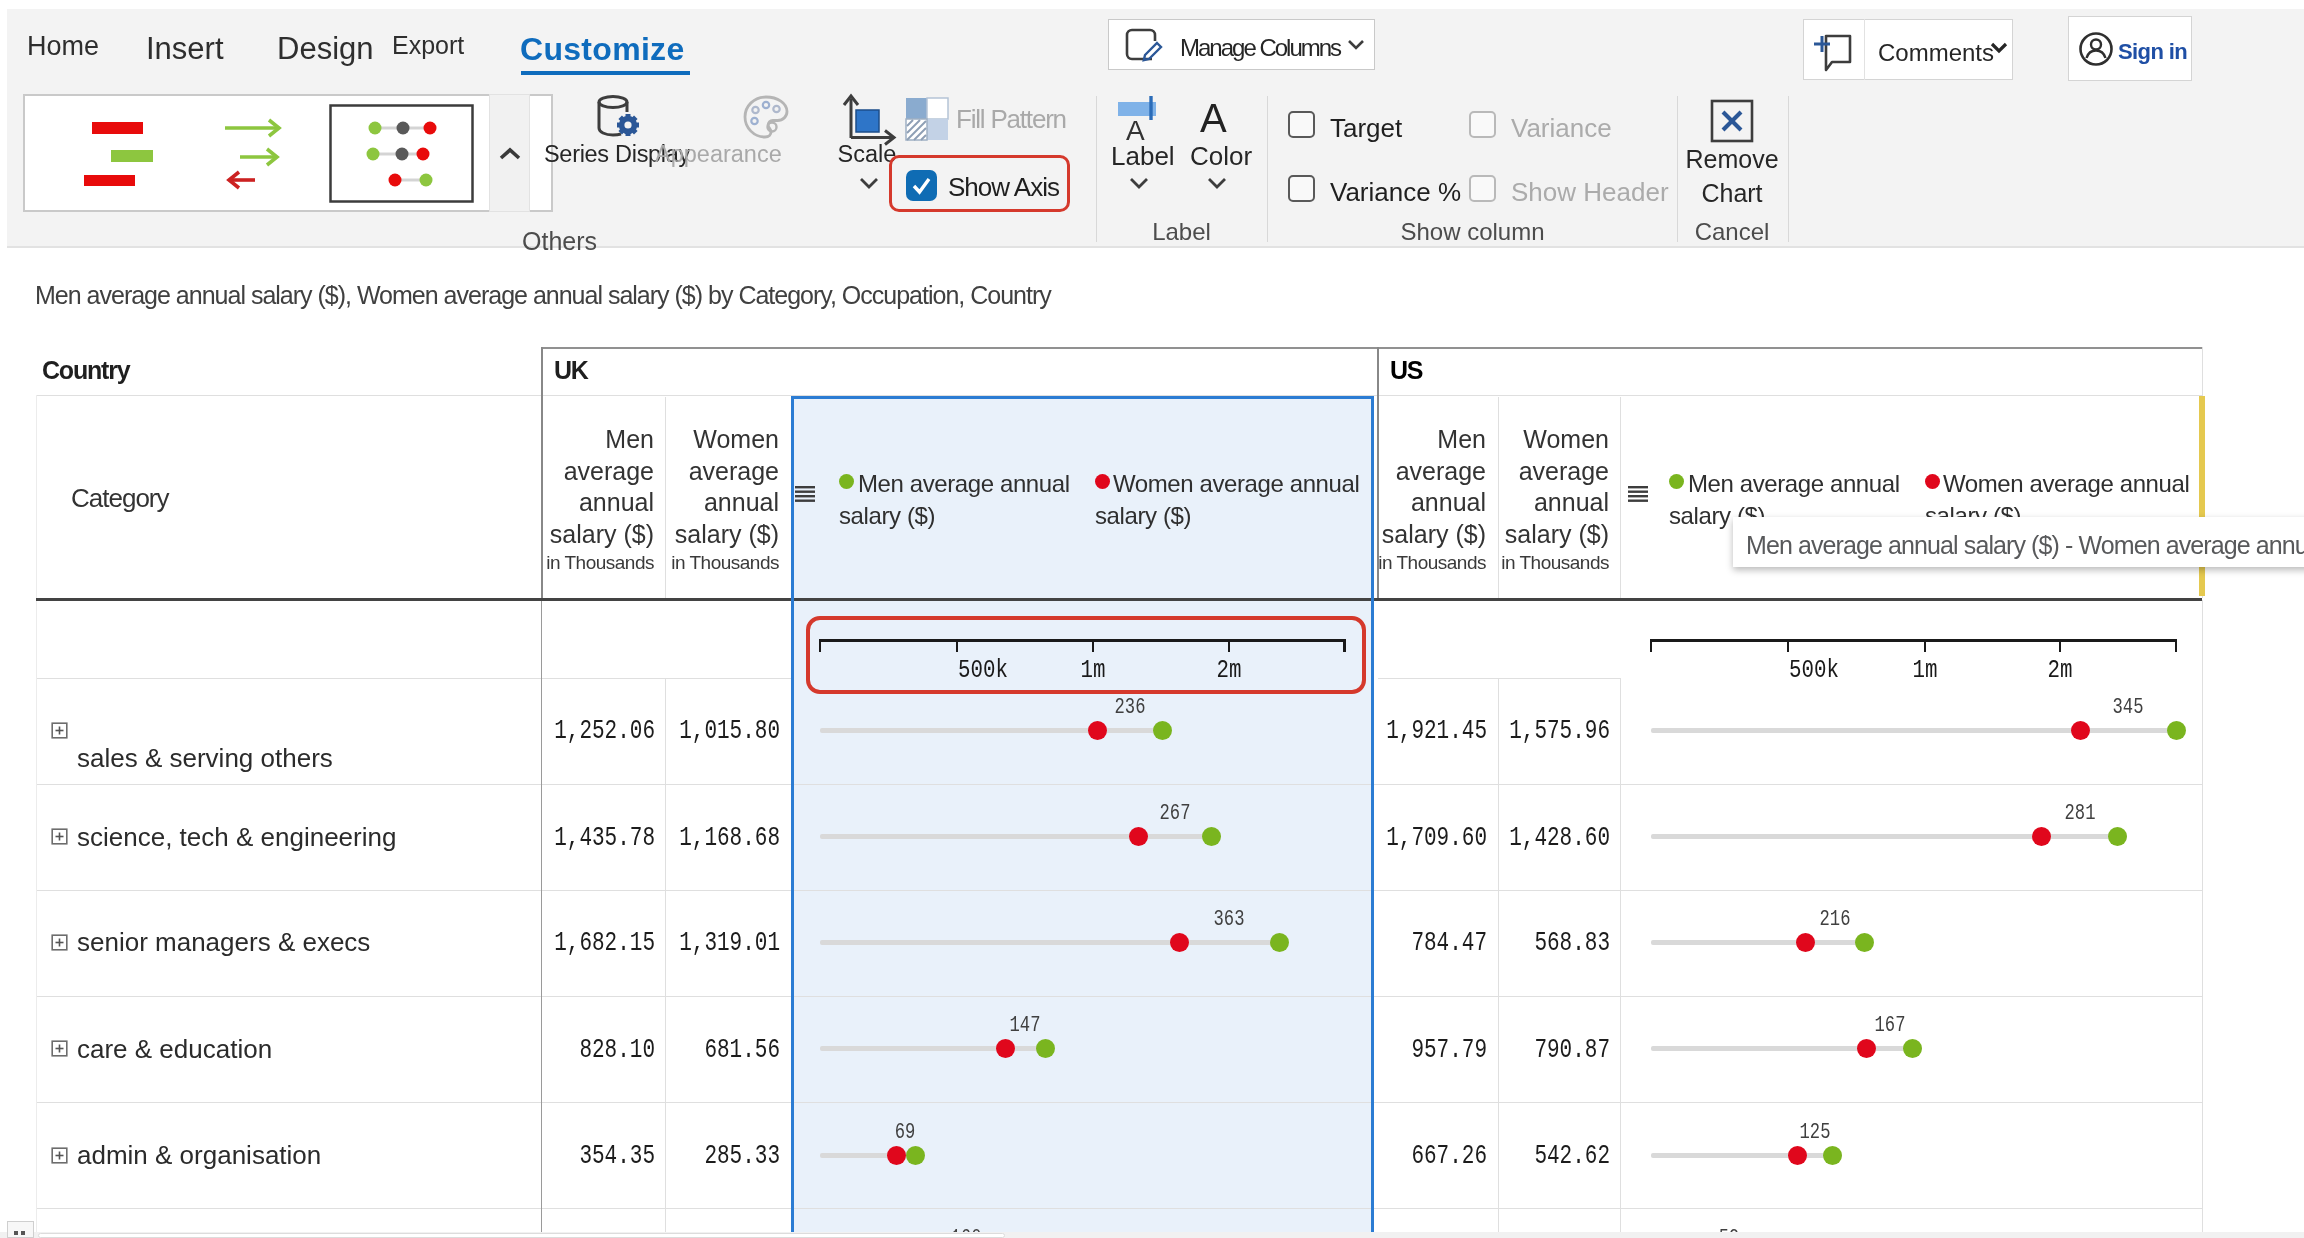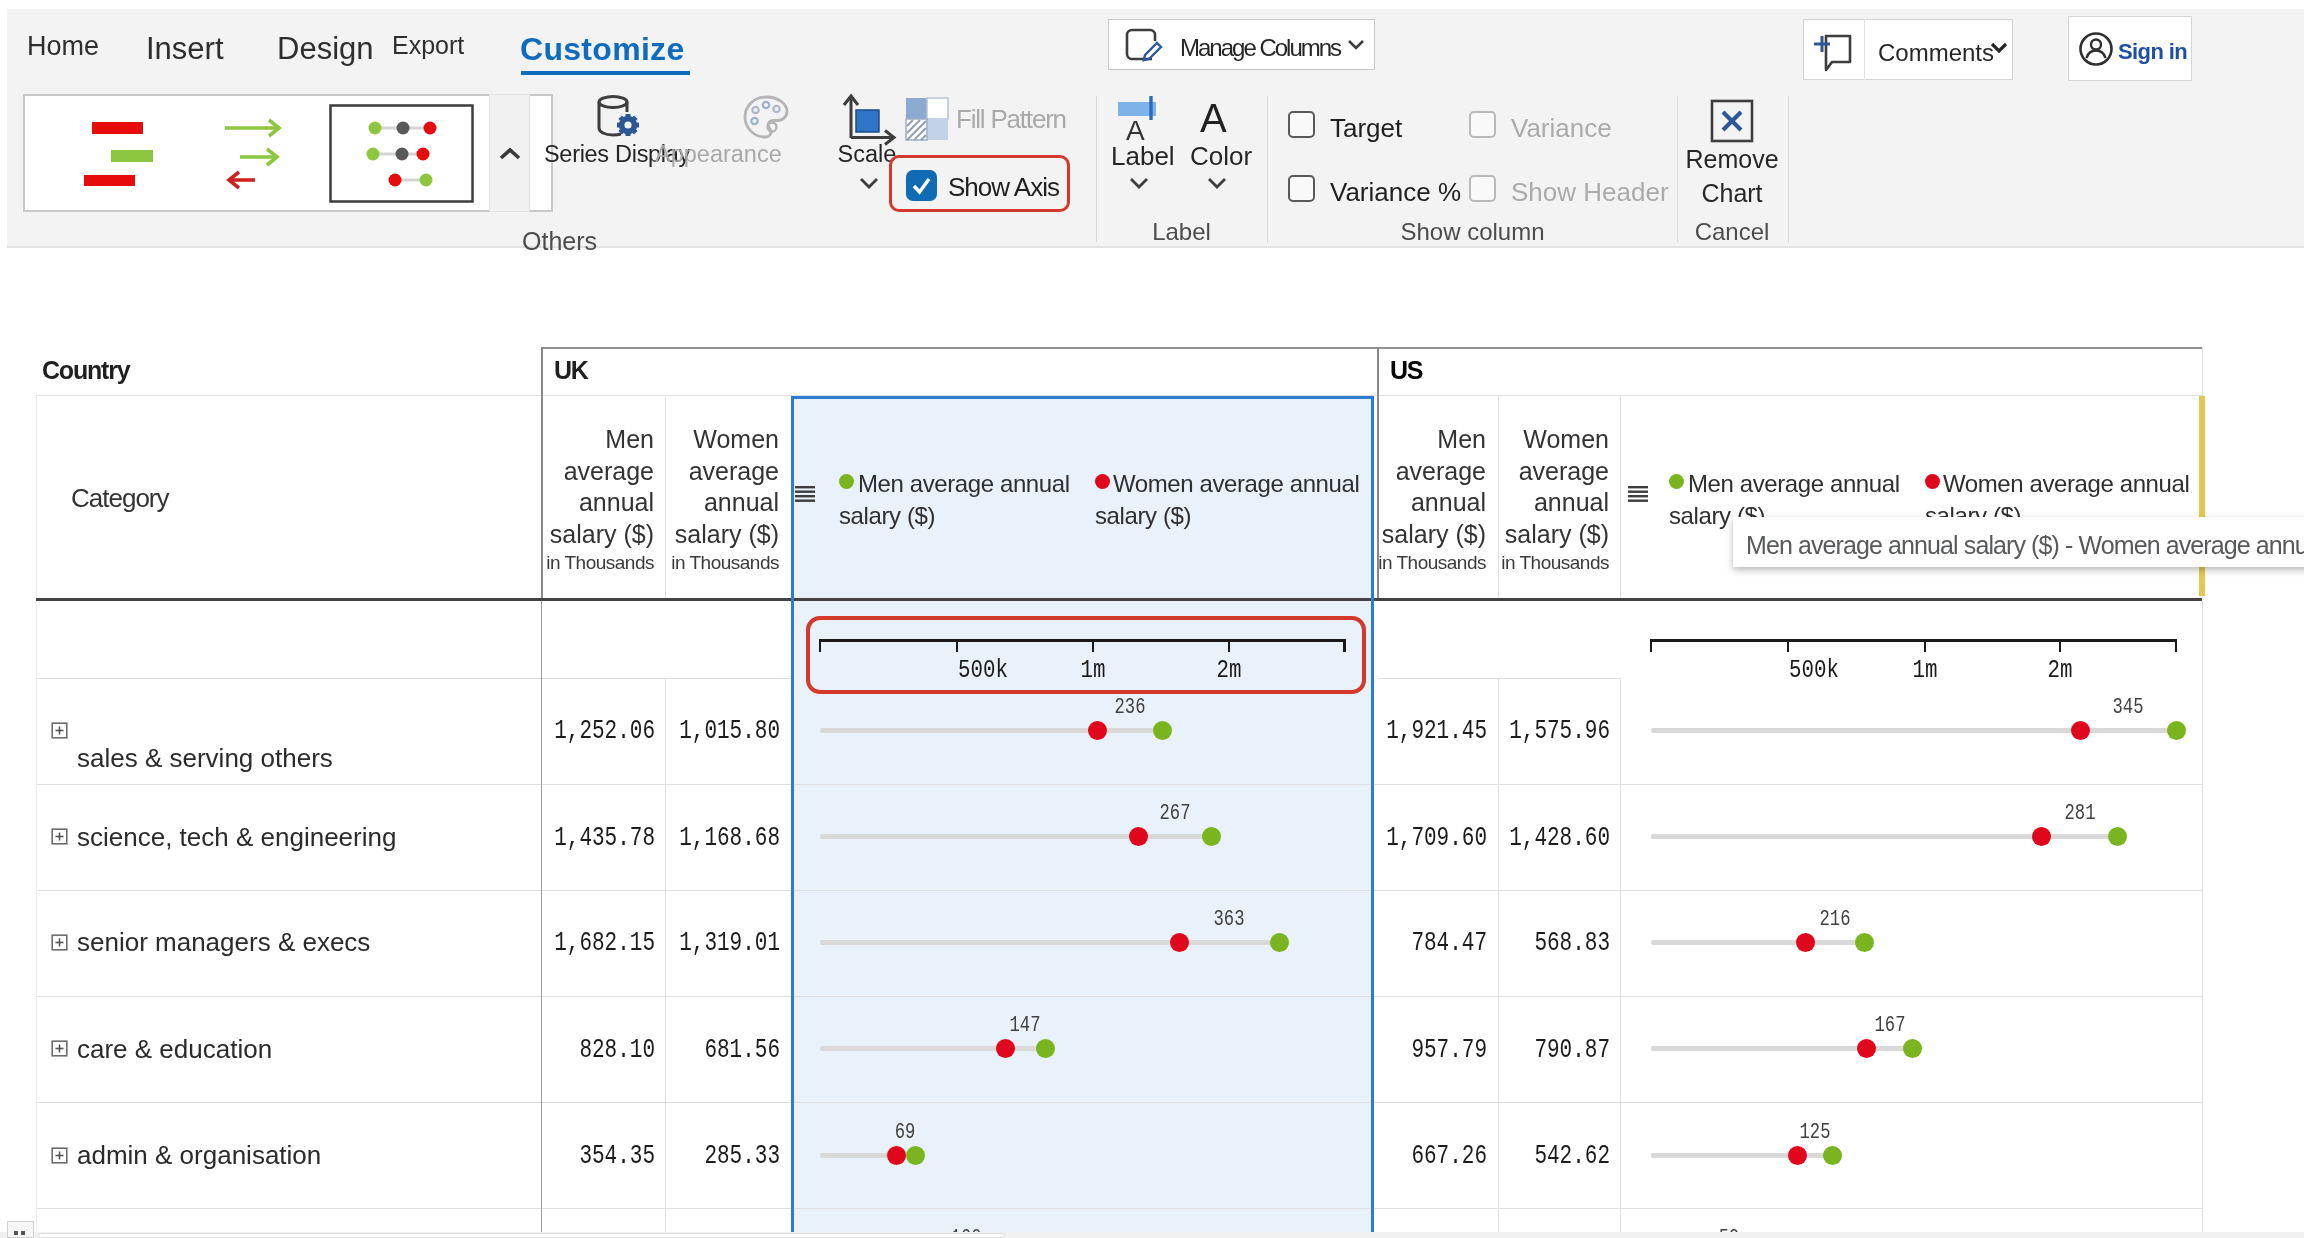--- a/index.html
+++ b/index.html
@@ -184,20 +184,21 @@
 <svg class="a" style="left:1990px;top:42px" width="20" height="13" viewBox="0 0 20 13">
       <polyline points="2,2 9,9 16,2" fill="none" stroke="#262626" stroke-width="3.2"></polyline>
     </svg>
 <div class="a" style="left:2068px;top:16px;width:124px;height:65px;background:#fff;border:1.5px solid #d4d4d4"></div>
 <svg class="a" style="left:2078px;top:31px" width="36" height="36" viewBox="0 0 36 36">
       <circle cx="18" cy="18" r="15.5" fill="none" stroke="#2f2f2f" stroke-width="2.6"></circle>
       <circle cx="18" cy="13.5" r="5" fill="none" stroke="#2f2f2f" stroke-width="2.4"></circle>
       <path d="M8.5 27 c1.5-5 5-7.5 9.5-7.5 s8 2.5 9.5 7.5" fill="none" stroke="#2f2f2f" stroke-width="2.4"></path>
     </svg>
 <div class="a" style="left:2118px;top:39px;font-size:22px;color:#1f4fa5;white-space:nowrap;font-weight:700;letter-spacing:-0.6px">Sign in</div>
+<div class="a" style="left:35px;top:281px;font-size:25px;color:#404040;white-space:nowrap;letter-spacing:-1px">Men average annual salary ($), Women average annual salary ($) by Category, Occupation, Country</div>
 <div class="a" style="left:792px;top:397px;width:580px;height:835px;background:#e9f1fa"></div>
 <div class="a hl" style="left:36px;top:395px;width:2166px;height:1px;"></div>
 <div class="a hl" style="left:36px;top:678px;width:755px;height:1px;"></div>
 <div class="a hl" style="left:1378px;top:678px;width:242px;height:1px;"></div>
 <div class="a hl" style="left:36px;top:784px;width:2166px;height:1px;"></div>
 <div class="a hl" style="left:36px;top:890px;width:2166px;height:1px;"></div>
 <div class="a hl" style="left:36px;top:996px;width:2166px;height:1px;"></div>
 <div class="a hl" style="left:36px;top:1102px;width:2166px;height:1px;"></div>
 <div class="a hl" style="left:36px;top:1208px;width:2166px;height:1px;"></div>
 <div class="a" style="left:541px;top:347px;width:1661px;height:1.5px;background:#919191"></div>

